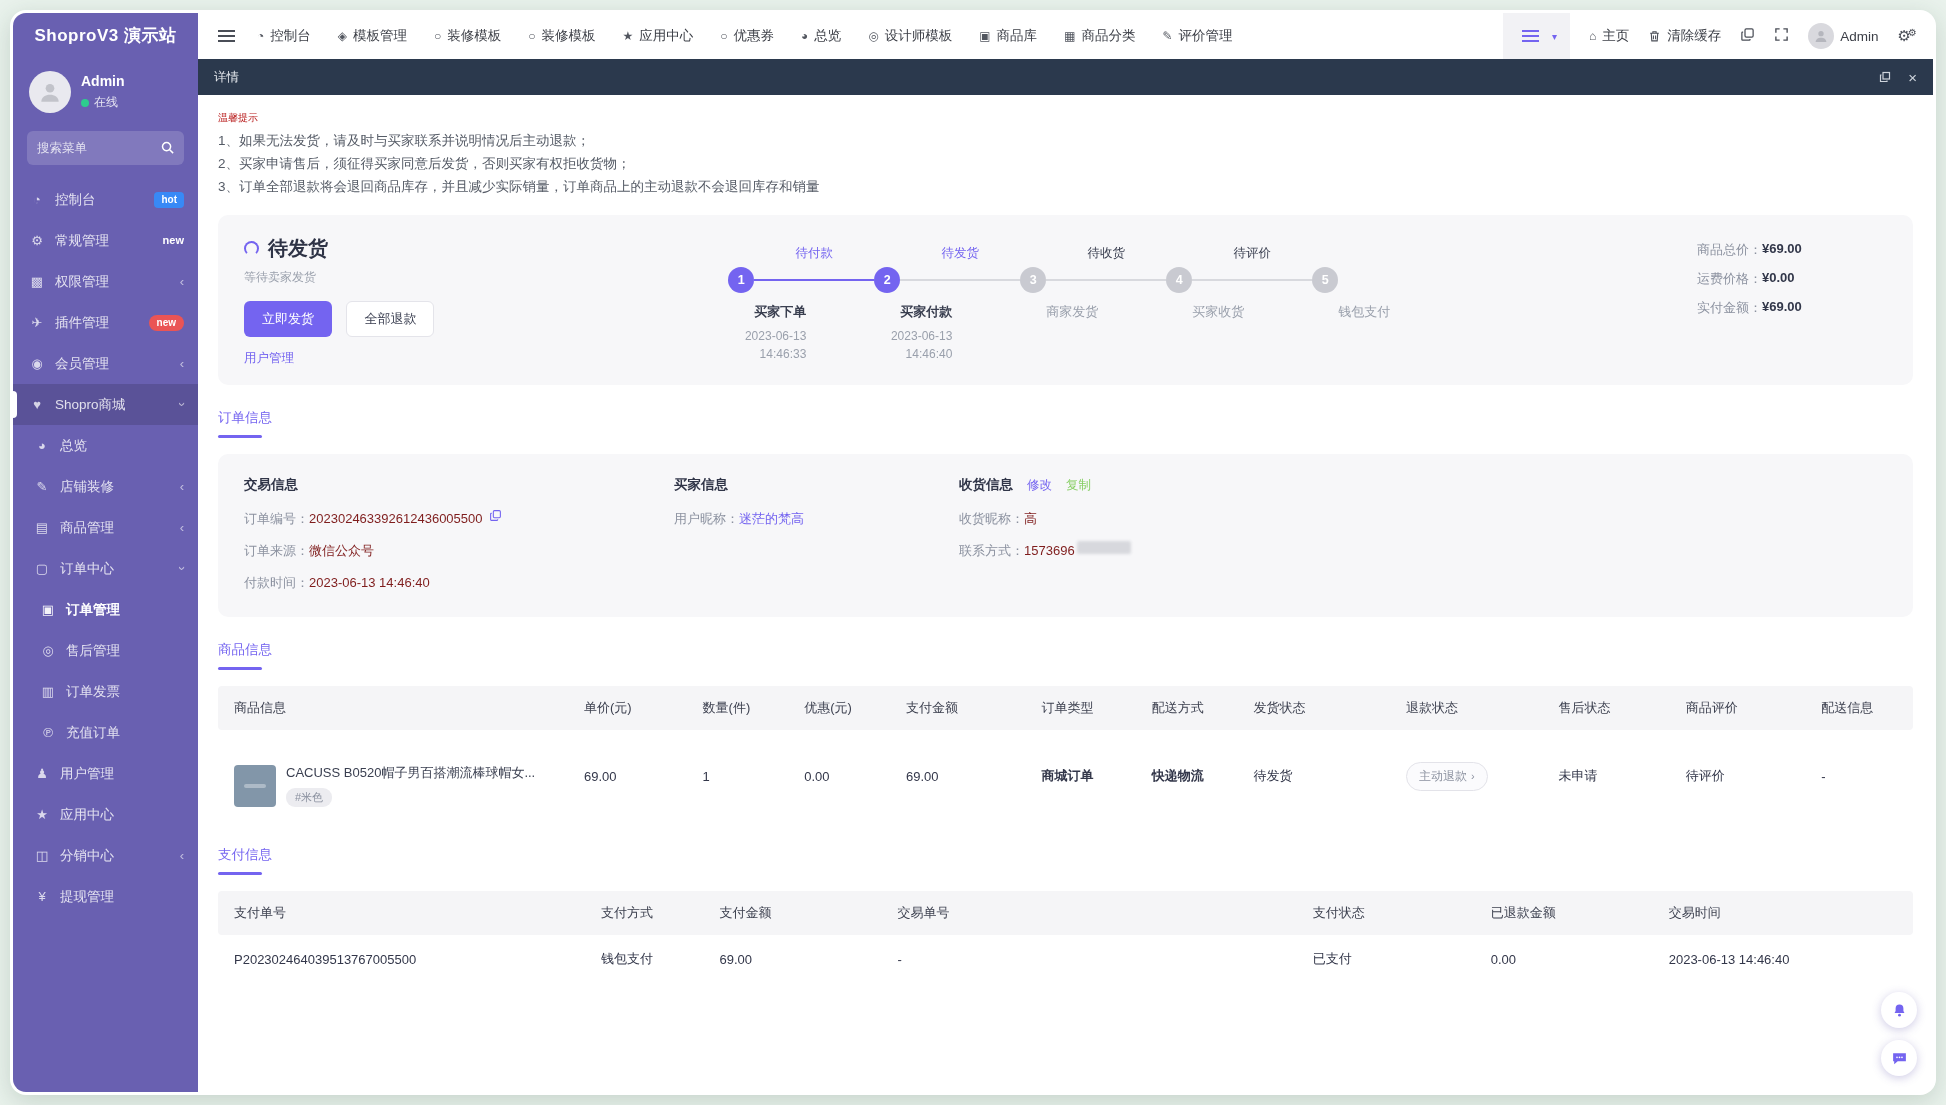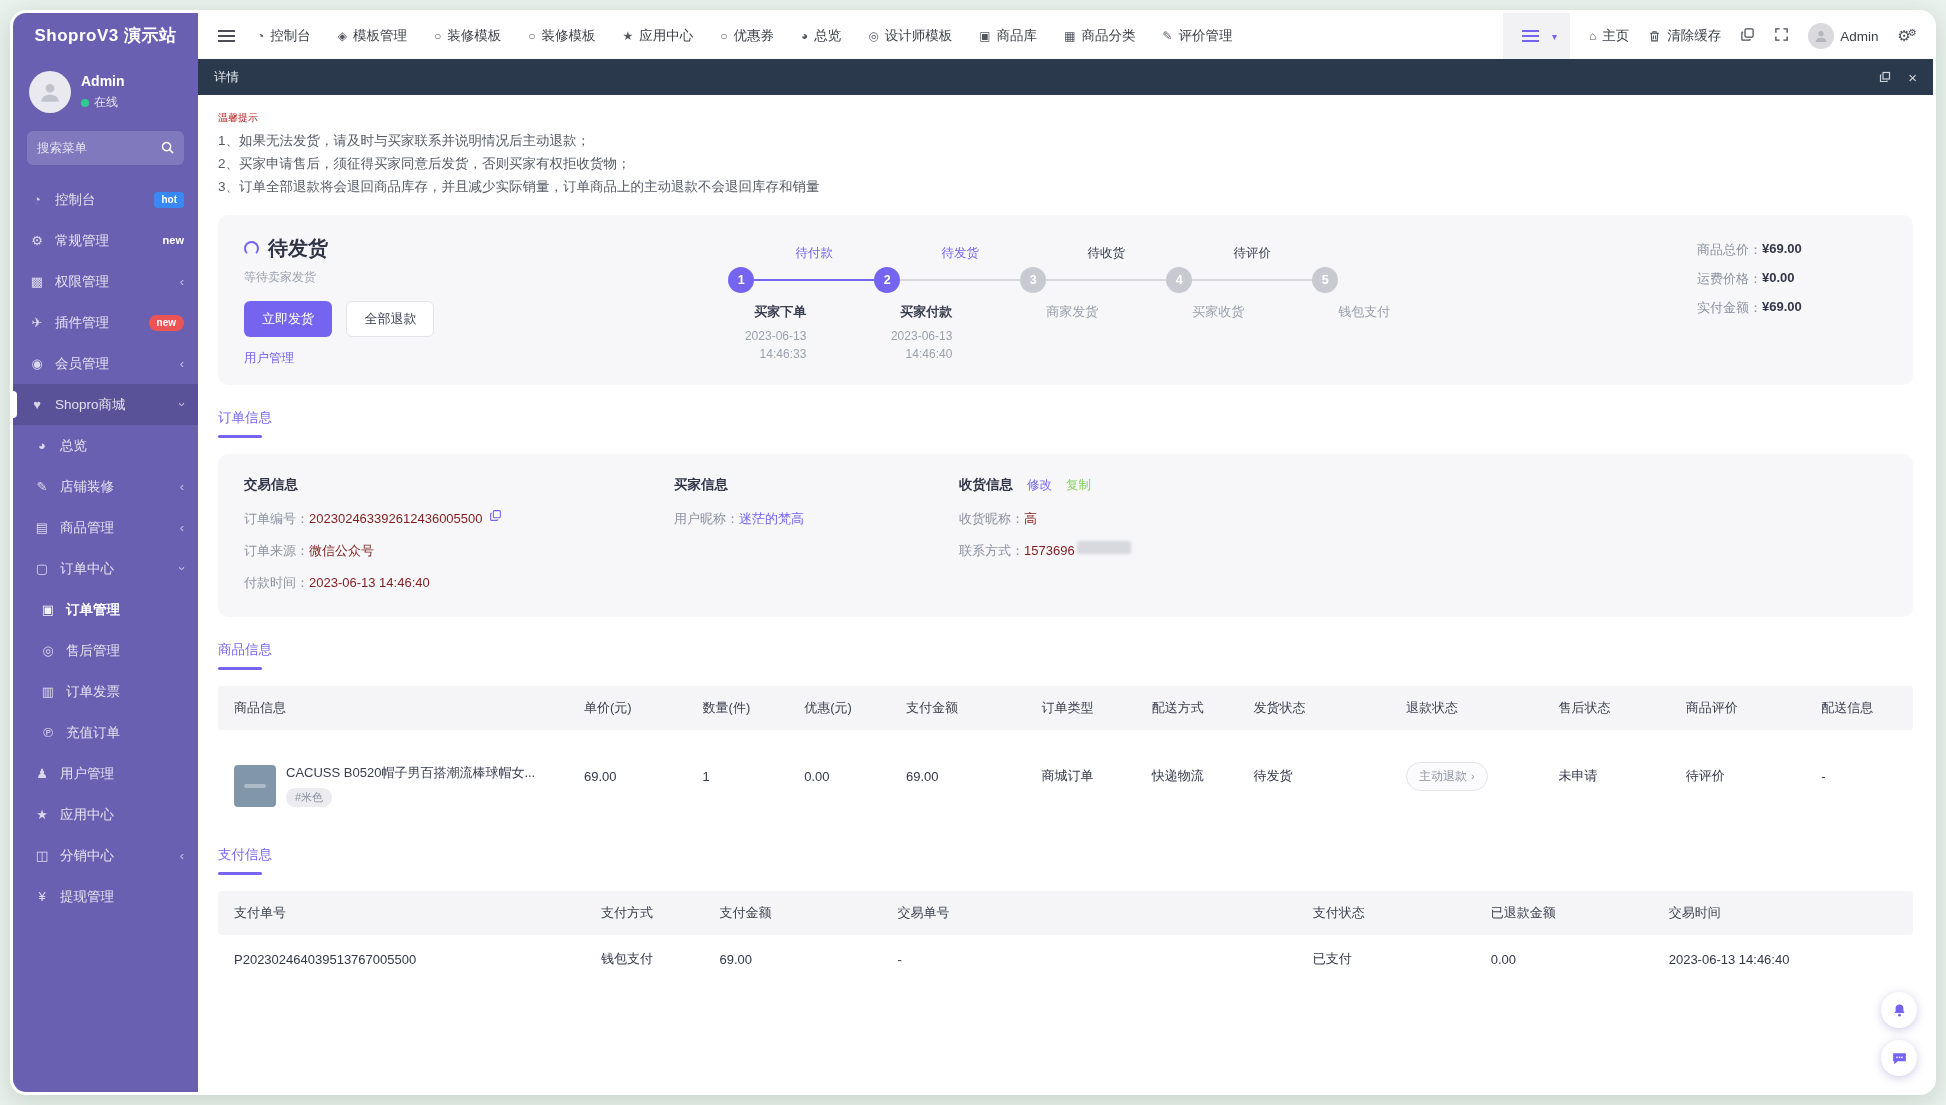--- a/index.html
+++ b/index.html
@@ -125,21 +125,21 @@
   .data-table thead th:first-child { padding-left: 16px; border-radius: 4px 0 0 4px; }
   .data-table thead th:last-child { border-radius: 0 4px 4px 0; }
   .data-table td { padding: 15px 10px; font-size: 13px; color: #33374a; vertical-align: middle; white-space: nowrap; }
   .data-table td:first-child { padding-left: 16px; }
 
   .prod-cell { display: flex; gap: 10px; align-items: center; min-width: 0; margin-top: 19px; }
   .thumb { width: 42px; height: 42px; border-radius: 4px; background: #8296a9; flex: none; position: relative; }
   .thumb::after { content: ""; position: absolute; left: 10px; top: 19px; width: 22px; height: 4px; background: rgba(255,255,255,.35); border-radius: 2px; }
   .p-name { font-size: 13px; color: #3a3f50; white-space: nowrap; overflow: hidden; text-overflow: ellipsis; }
   .sku-tag { display: inline-block; background: #ececf0; color: #8c92a0; font-size: 11px; padding: 2px 9px; border-radius: 9px; margin-top: 6px; }
-  .gray { color: #9aa0ac; } .orange { color: #e6a23c; } .green { color: #85ce61; } .bold { font-weight: normal; }
+  .gray { color: #9aa0ac; } .orange { color: #e6a23c; } .green { color: #85ce61; } .bold { font-weight: bold; }
   .refund-pill { display: inline-flex; align-items: center; gap: 4px; border: 1px solid #e3e3e9; background: #fbfbfd;
                  color: #8c92a0; font-size: 12px; padding: 5px 12px; border-radius: 15px; cursor: pointer; }
   .refund-pill .rp-c { font-size: 11px; }
 
   .fab { position: absolute; right: 16px; width: 36px; height: 36px; border-radius: 50%; background: #fff;
          box-shadow: 0 2px 10px rgba(80,70,160,.28); display: flex; align-items: center; justify-content: center; cursor: pointer; }
   .fab-bell { bottom: 64px; } .fab-chat { bottom: 16px; }
 </style>
 </head>
 <body>

